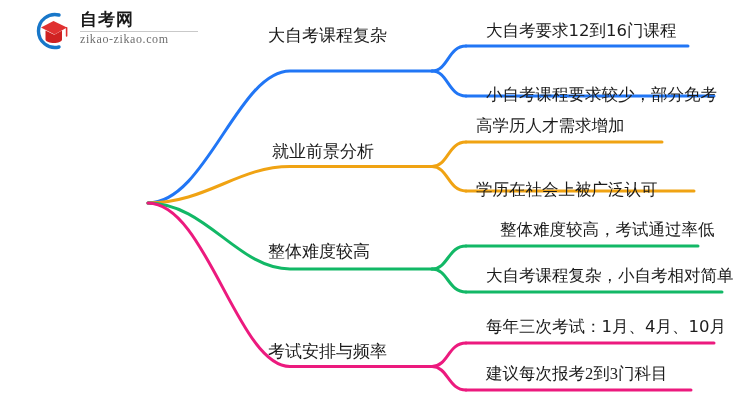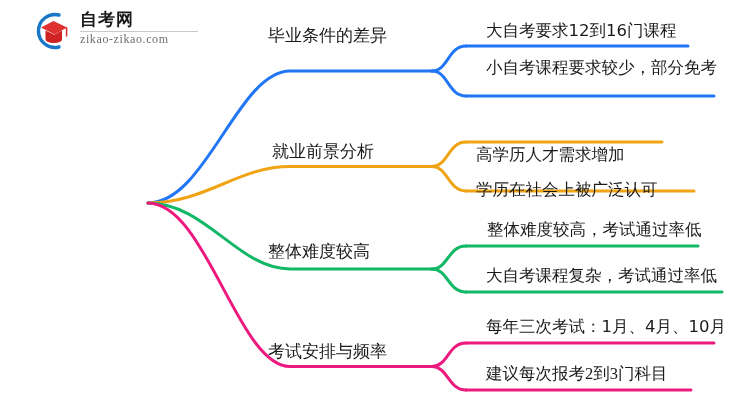--- a/index.html
+++ b/index.html
@@ -130,26 +130,26 @@
       <path d="M 148 203 C 206 203, 238 366.5, 290 366.5 L 432 366.5" fill="none" stroke="#ec1a7e" stroke-width="3" stroke-linecap="round"></path>
       <path d="M 432 366.5 C 448 366.5, 448 343, 466 343" fill="none" stroke="#ec1a7e" stroke-width="3" stroke-linecap="round"></path>
       <path d="M 466 343 L 714 343" fill="none" stroke="#ec1a7e" stroke-width="3" stroke-linecap="round"></path>
       <path d="M 432 366.5 C 448 366.5, 448 390, 466 390" fill="none" stroke="#ec1a7e" stroke-width="3" stroke-linecap="round"></path>
       <path d="M 466 390 L 691 390" fill="none" stroke="#ec1a7e" stroke-width="3" stroke-linecap="round"></path>
     </svg>
 
 
   <div id="nodes-layer">
       <div class="node-label leaf-label" style="left: 486px; top: 23px;">大自考要求12到16门课程</div>
-      <div class="node-label leaf-label" style="left: 486px; top: 60px;">小自考课程要求较少，部分免考</div>
-      <div class="node-label branch-label" style="left: 268px; top: 27px;">毕业条件的差异</div>
-      <div class="node-label leaf-label" style="left: 476px; top: 118px; margin-top: 29px;">高学历人才需求增加</div>
+      <div class="node-label leaf-label" style="left: 486px; top: 88px; font-family: Liberation Mono, monospace;">小自考课程要求较少，部分免考</div>
+      <div class="node-label branch-label" style="left: 268px; top: 27px;">大自考课程复杂</div>
+      <div class="node-label leaf-label" style="left: 476px; top: 118px;">高学历人才需求增加</div>
       <div class="node-label leaf-label" style="left: 476px; top: 182px;">学历在社会上被广泛认可</div>
       <div class="node-label branch-label" style="left: 272px; top: 143px;">就业前景分析</div>
-      <div class="node-label leaf-label" style="left: 487px; top: 222px;">整体难度较高，考试通过率低</div>
-      <div class="node-label leaf-label" style="left: 486px; top: 268px;">大自考课程复杂，考试通过率低</div>
+      <div class="node-label leaf-label" style="left: 500px; top: 222px;">整体难度较高，考试通过率低</div>
+      <div class="node-label leaf-label" style="left: 486px; top: 268px;">大自考课程复杂，小自考相对简单</div>
       <div class="node-label branch-label" style="left: 268px; top: 243px;">整体难度较高</div>
       <div class="node-label leaf-label" style="left: 486px; top: 319px;">每年三次考试：1月、4月、10月</div>
       <div class="node-label leaf-label" style="left: 486px; top: 366px; font-family: Liberation Serif, serif;">建议每次报考2到3门科目</div>
       <div class="node-label branch-label" style="left: 268px; top: 343px;">考试安排与频率</div>
     </div>
 
 </div>
 
 </body></html>

